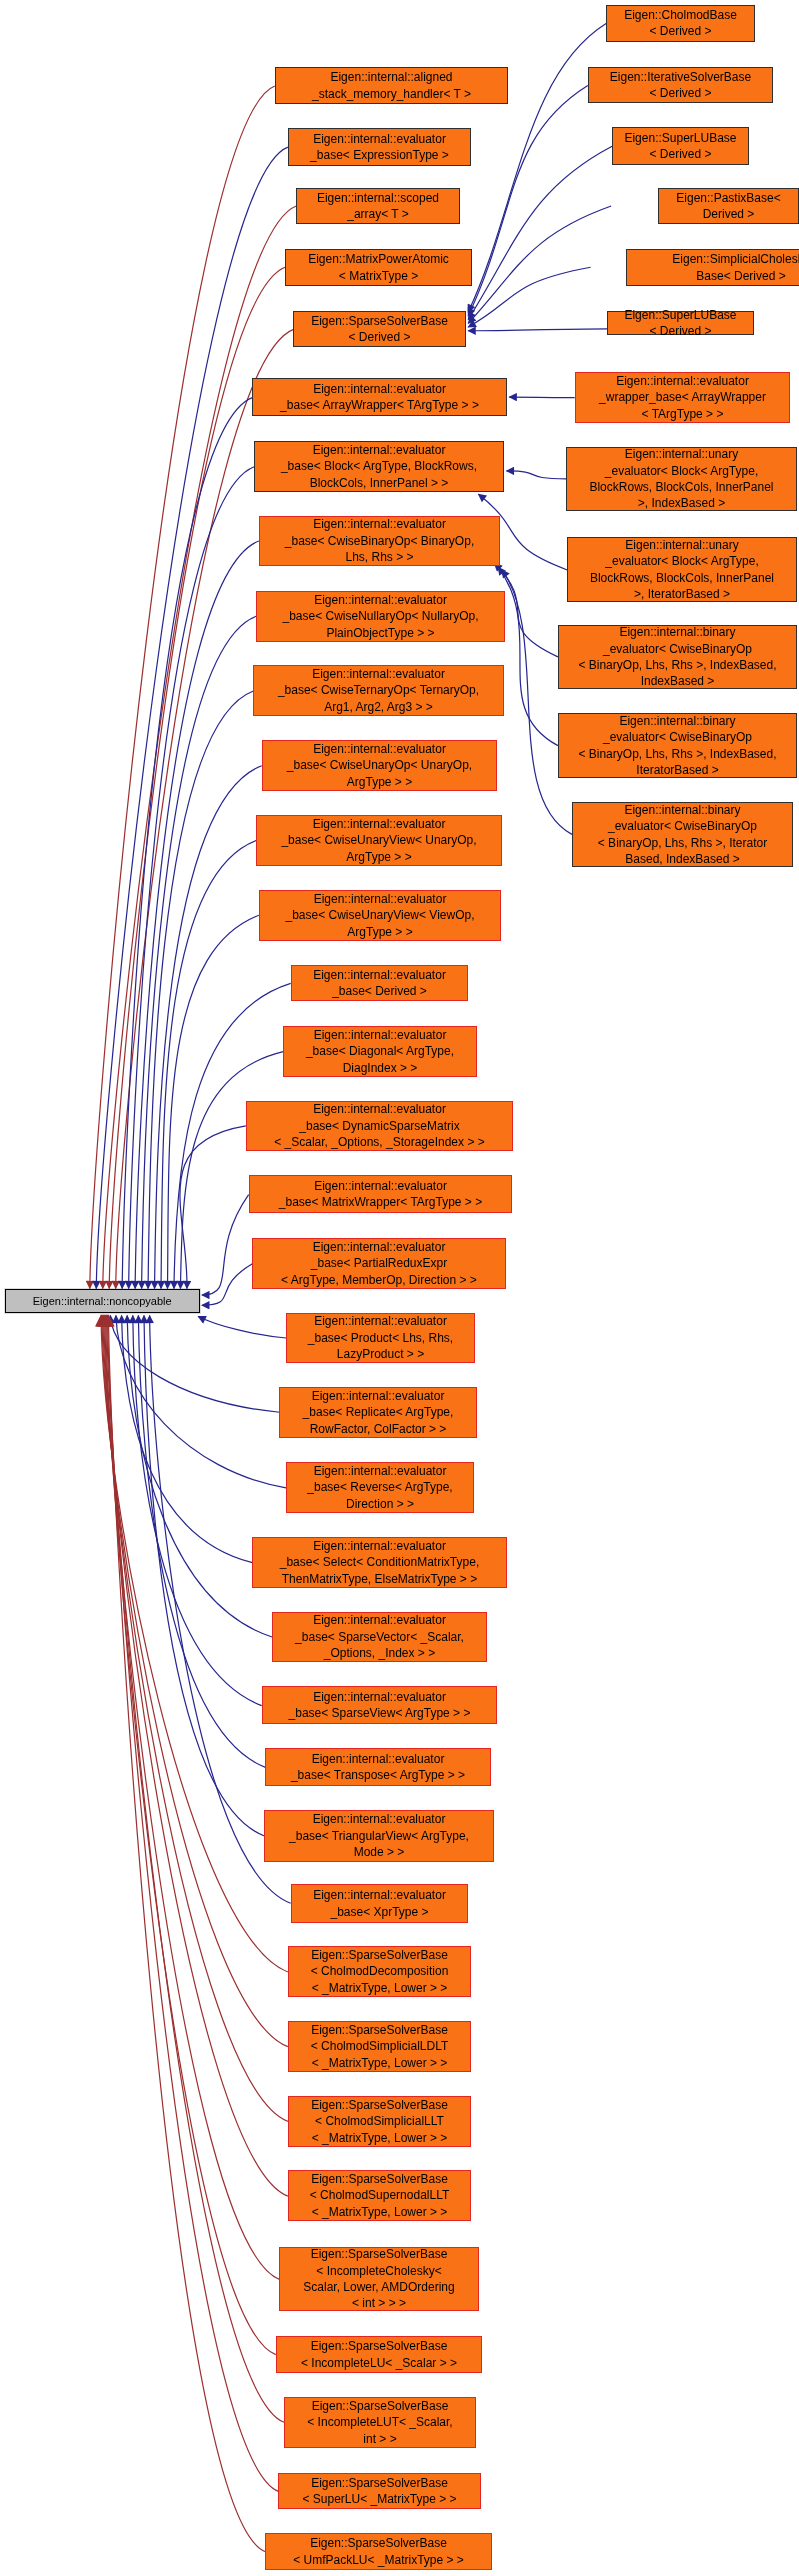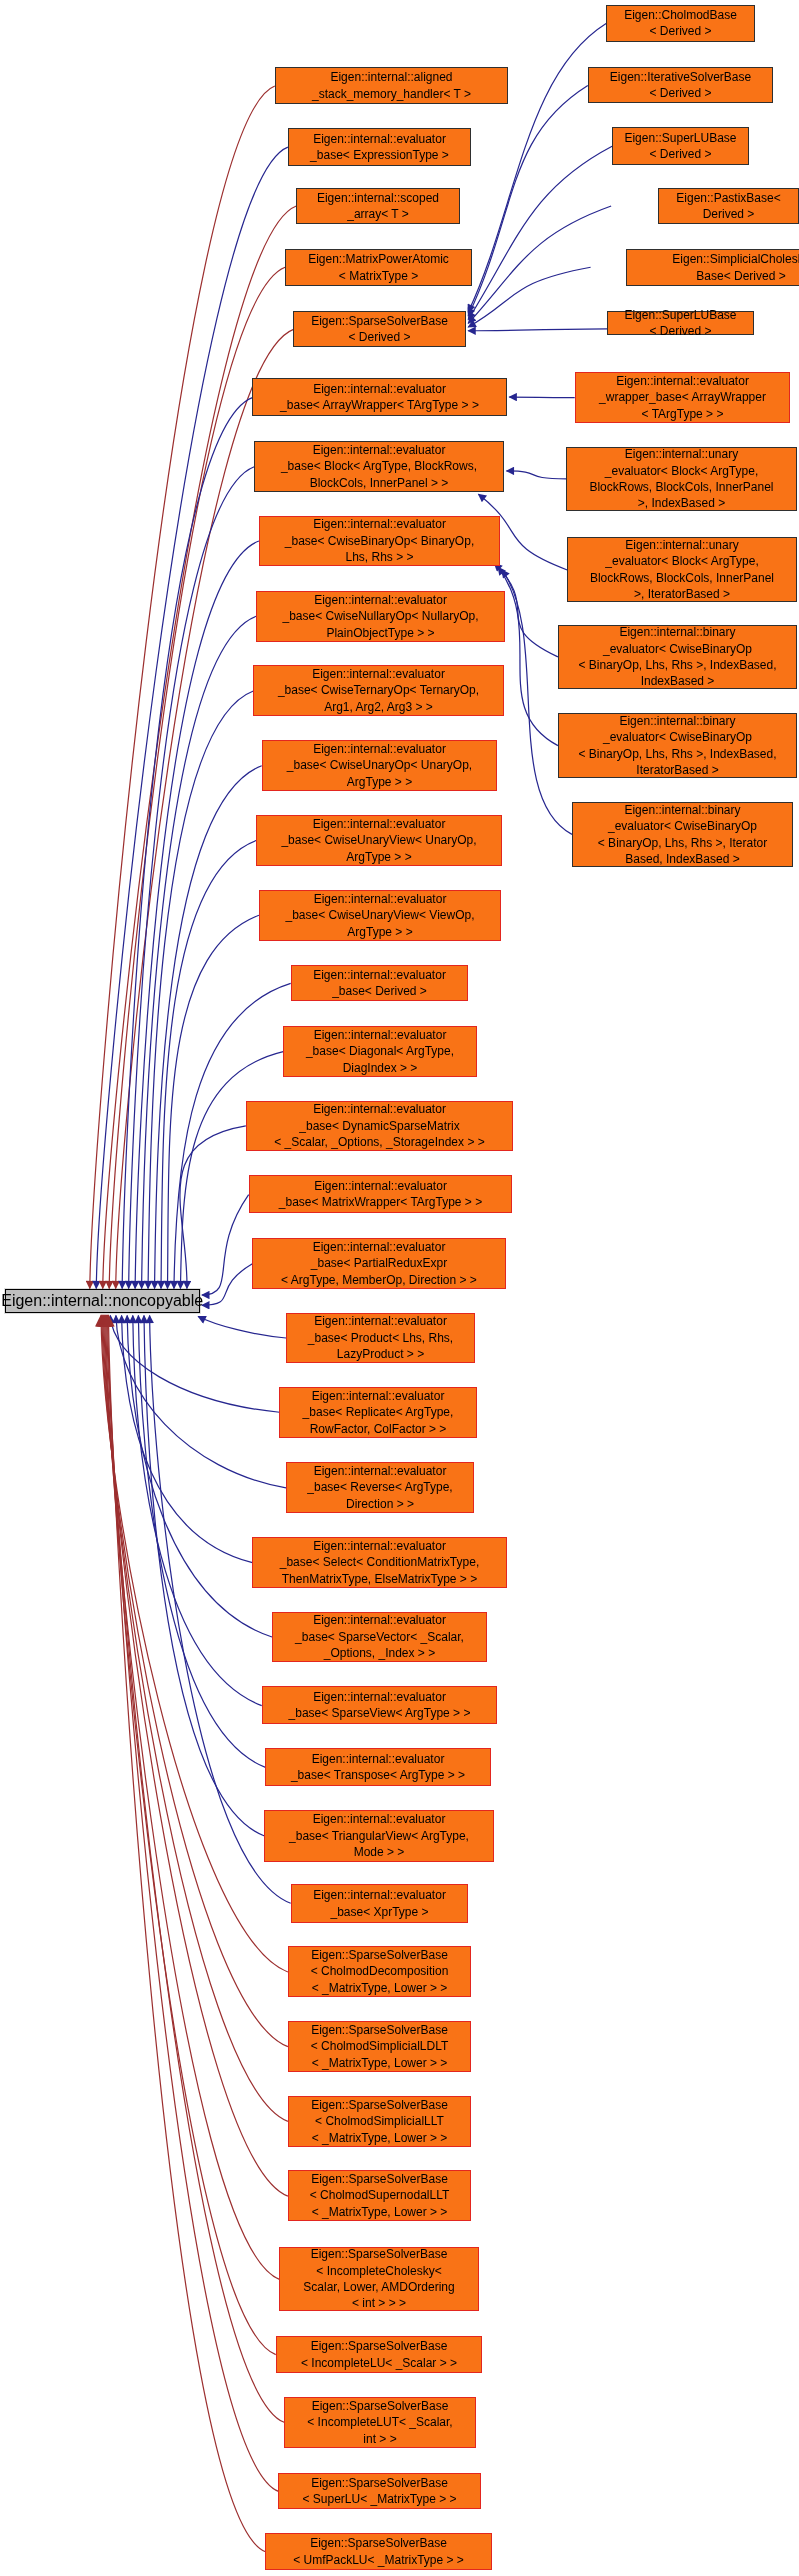--- a/index.html
+++ b/index.html
@@ -35,21 +35,21 @@
   }
   .node.normal{border:1.4px solid var(--border-black);}
   .node.truncated{border:1.5px solid var(--border-red);}
   .node.main{background:var(--main-fill);border:1.6px solid #000;box-shadow:0 0 0 0.9px rgba(0,0,0,0.15);}
   .ln{
     line-height:16.4px;
     font-size:12px;
     white-space:nowrap;
     text-align:center;
   }
-  .node.main .ln{font-size:16px;}
+  .node.main .ln{font-size:11px;}
 </style>
 </head>
 <body>
 
 <div id="stage">
   <svg id="edges" width="800" height="2576" xmlns="http://www.w3.org/2000/svg" viewBox="0 0 856 2757">
     <defs>
       <marker id="arrow-blue" viewBox="0 0 10 10" refX="9" refY="5" markerWidth="11" markerHeight="9" orient="auto" markerUnits="userSpaceOnUse">
         <path d="M0,0 L10,5 L0,10 Z"></path>
       </marker>

